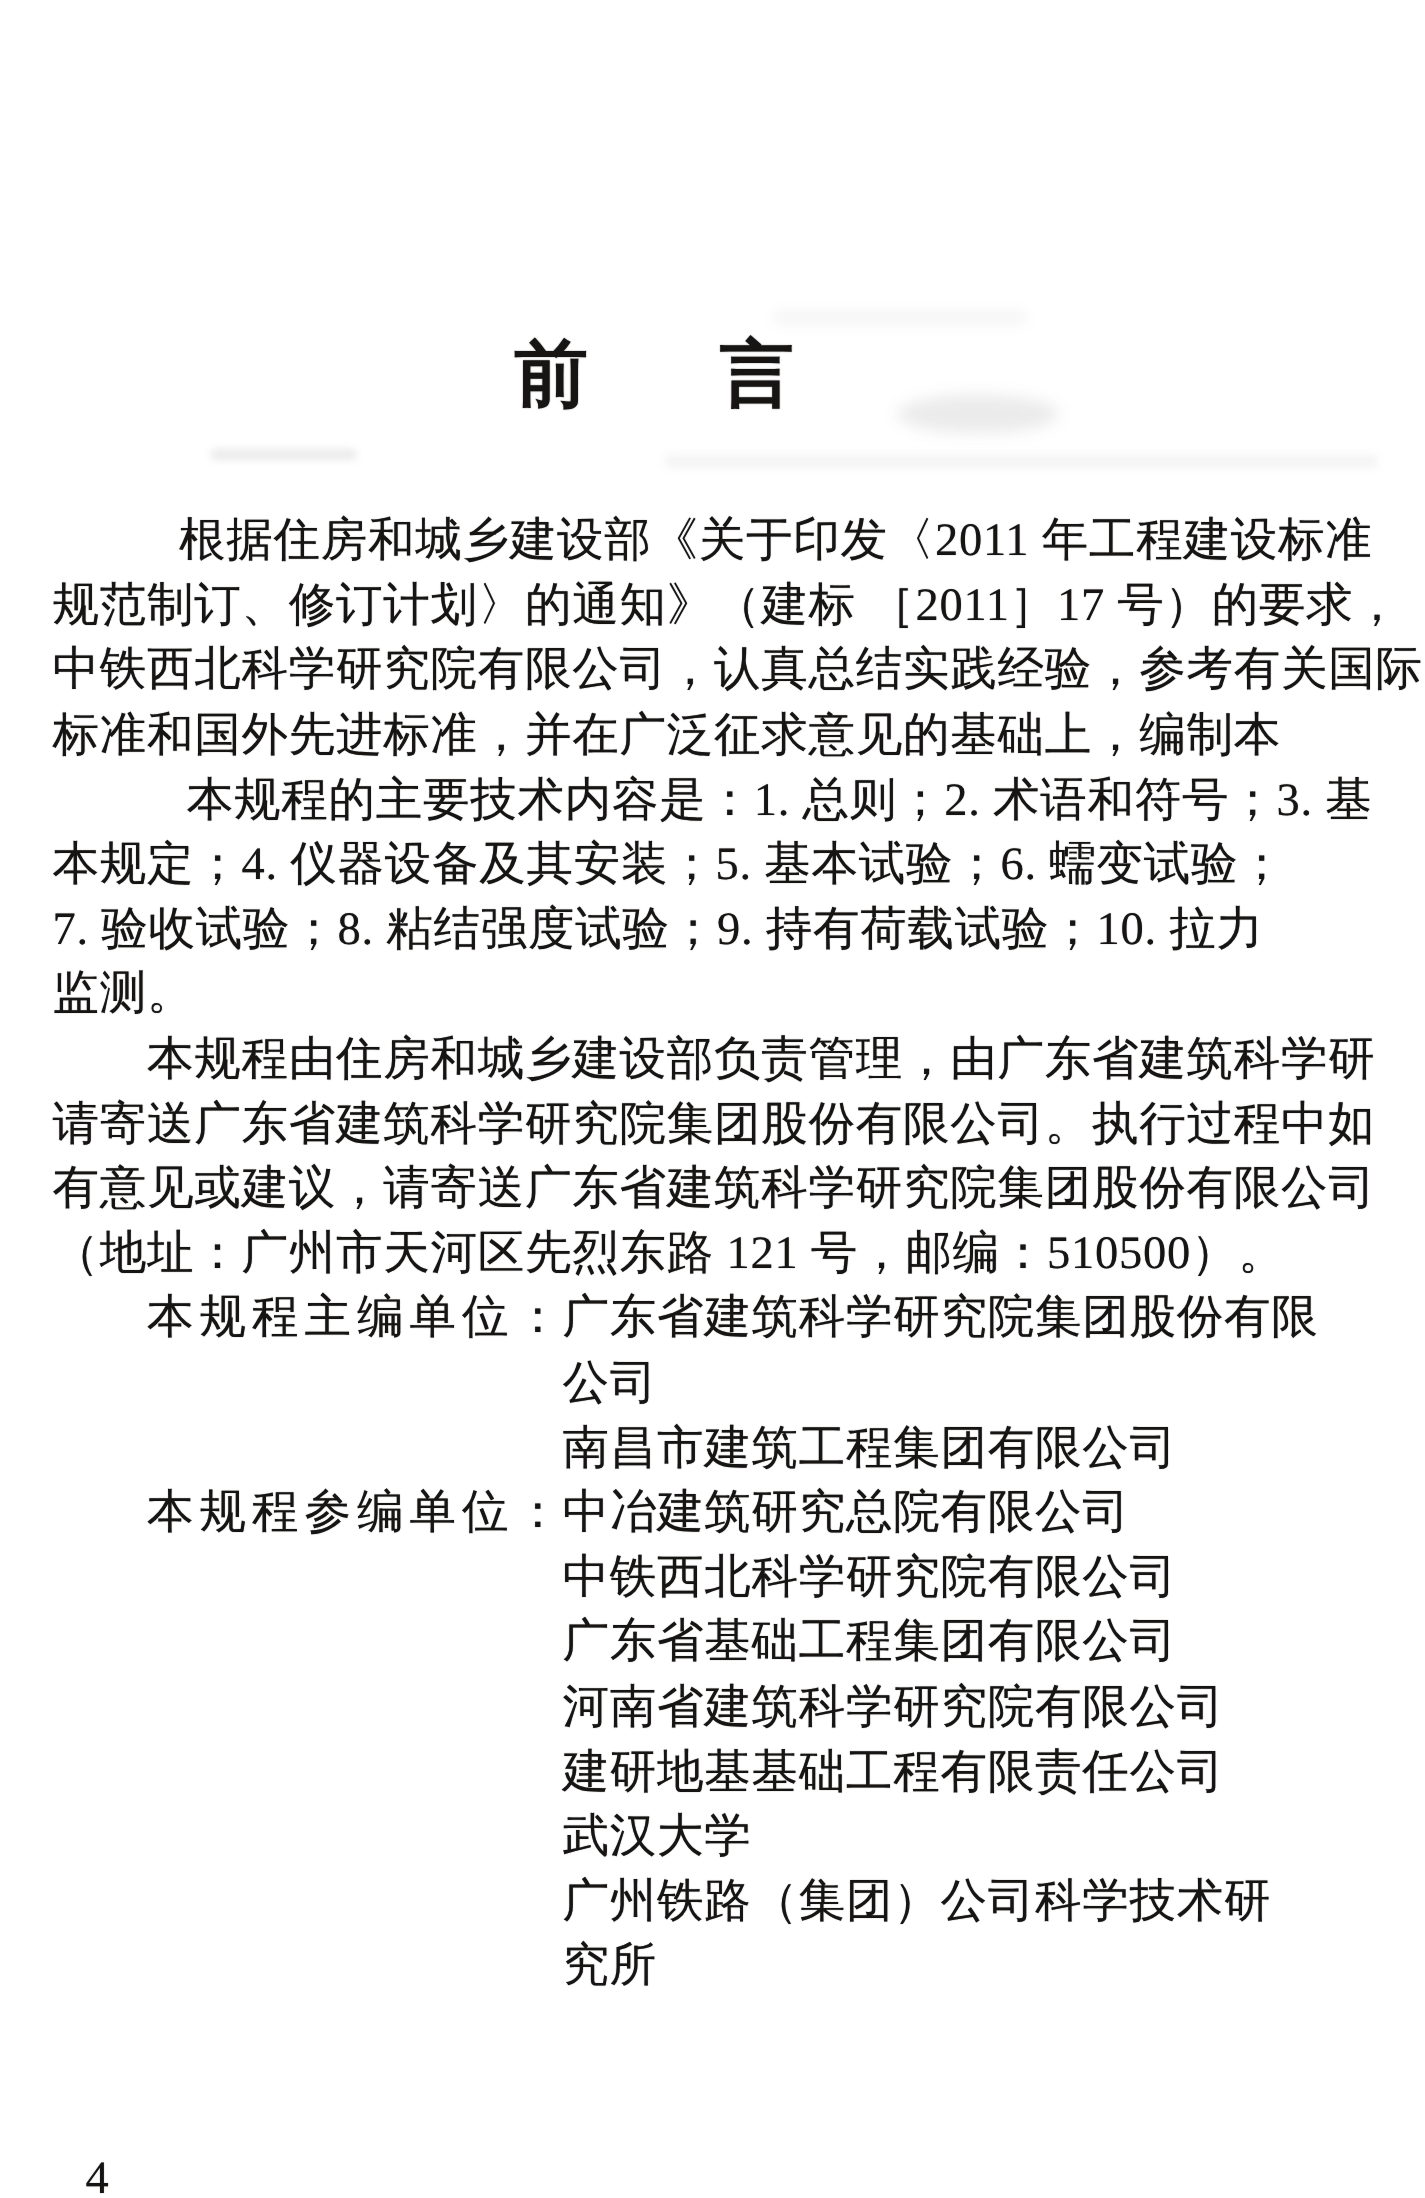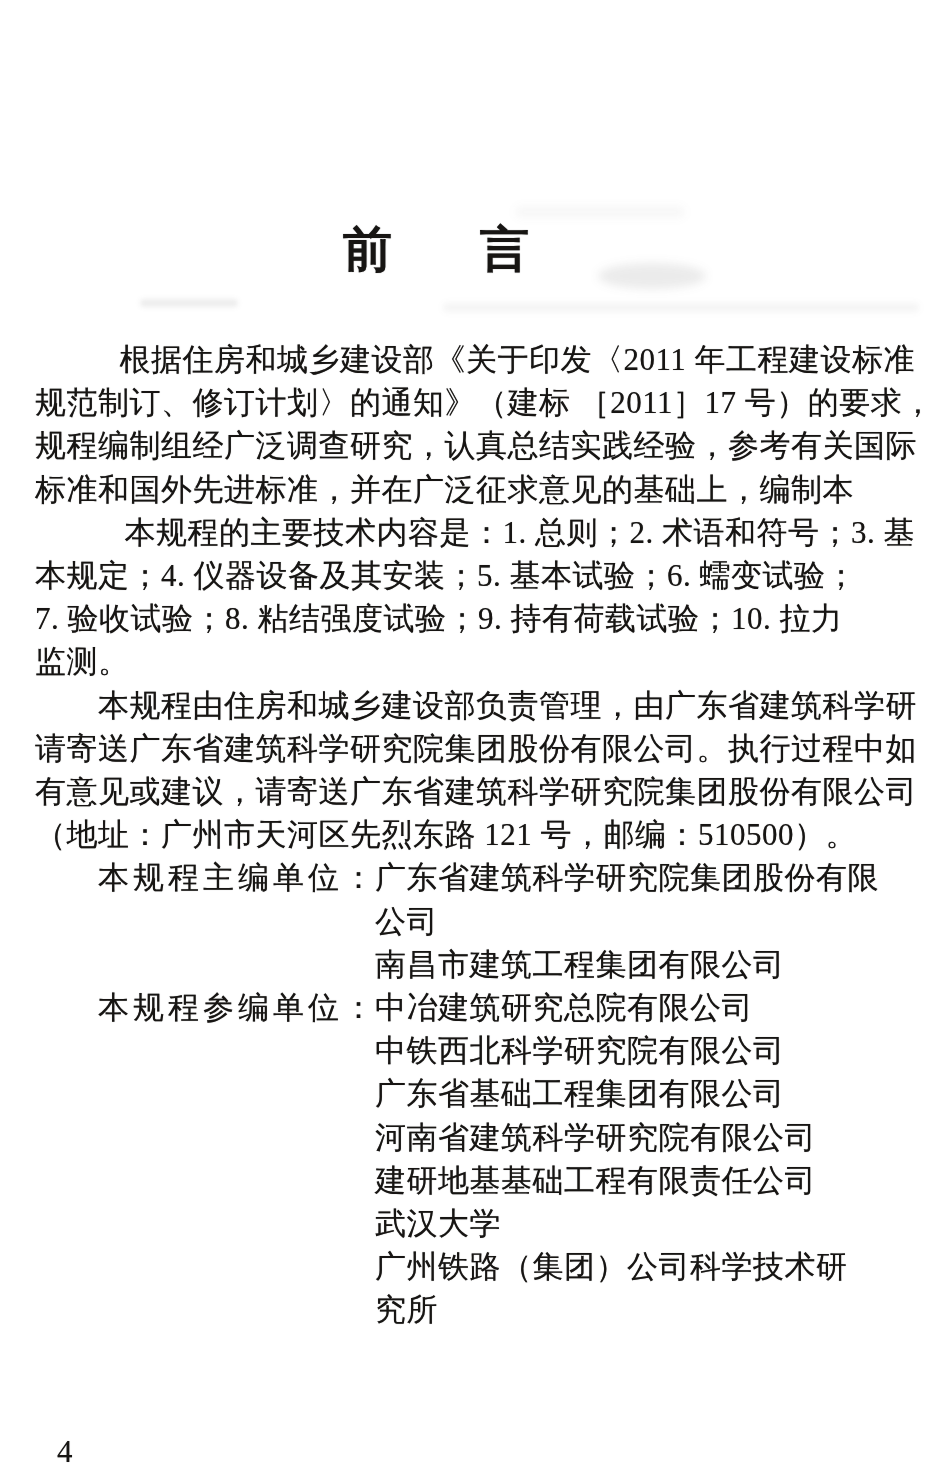--- a/index.html
+++ b/index.html
@@ -79,21 +79,21 @@
   <div class="artifact a4"></div>
 
   <div class="doc-title">
     <span>前</span>
     <span>言</span>
   </div>
 
   <div class="doc-body">
       <div class="line indent">根据住房和城乡建设部《关于印发〈2011 年工程建设标准</div>
       <div class="line flush">规范制订、修订计划〉的通知》（建标 ［2011］17 号）的要求，</div>
-      <div class="line flush">规程编制组经广泛调查研究，认真总结实践经验，参考有关国际</div>
+      <div class="line flush">中铁西北科学研究院有限公司，认真总结实践经验，参考有关国际</div>
       <div class="line flush">标准和国外先进标准，并在广泛征求意见的基础上，编制本</div>
       <div class="line indent">本规程的主要技术内容是：1. 总则；2. 术语和符号；3. 基</div>
       <div class="line flush">本规定；4. 仪器设备及其安装；5. 基本试验；6. 蠕变试验；</div>
       <div class="line flush">7. 验收试验；8. 粘结强度试验；9. 持有荷载试验；10. 拉力</div>
       <div class="line flush">监测。</div>
       <div class="line indent">本规程由住房和城乡建设部负责管理，由广东省建筑科学研</div>
       <div class="line flush">请寄送广东省建筑科学研究院集团股份有限公司。执行过程中如</div>
       <div class="line flush">有意见或建议，请寄送广东省建筑科学研究院集团股份有限公司</div>
       <div class="line flush">（地址：广州市天河区先烈东路 121 号，邮编：510500）。</div>
       <div class="line unit"><span class="unit-label">本规程主编单位：</span><span class="unit-value">广东省建筑科学研究院集团股份有限</span></div>

